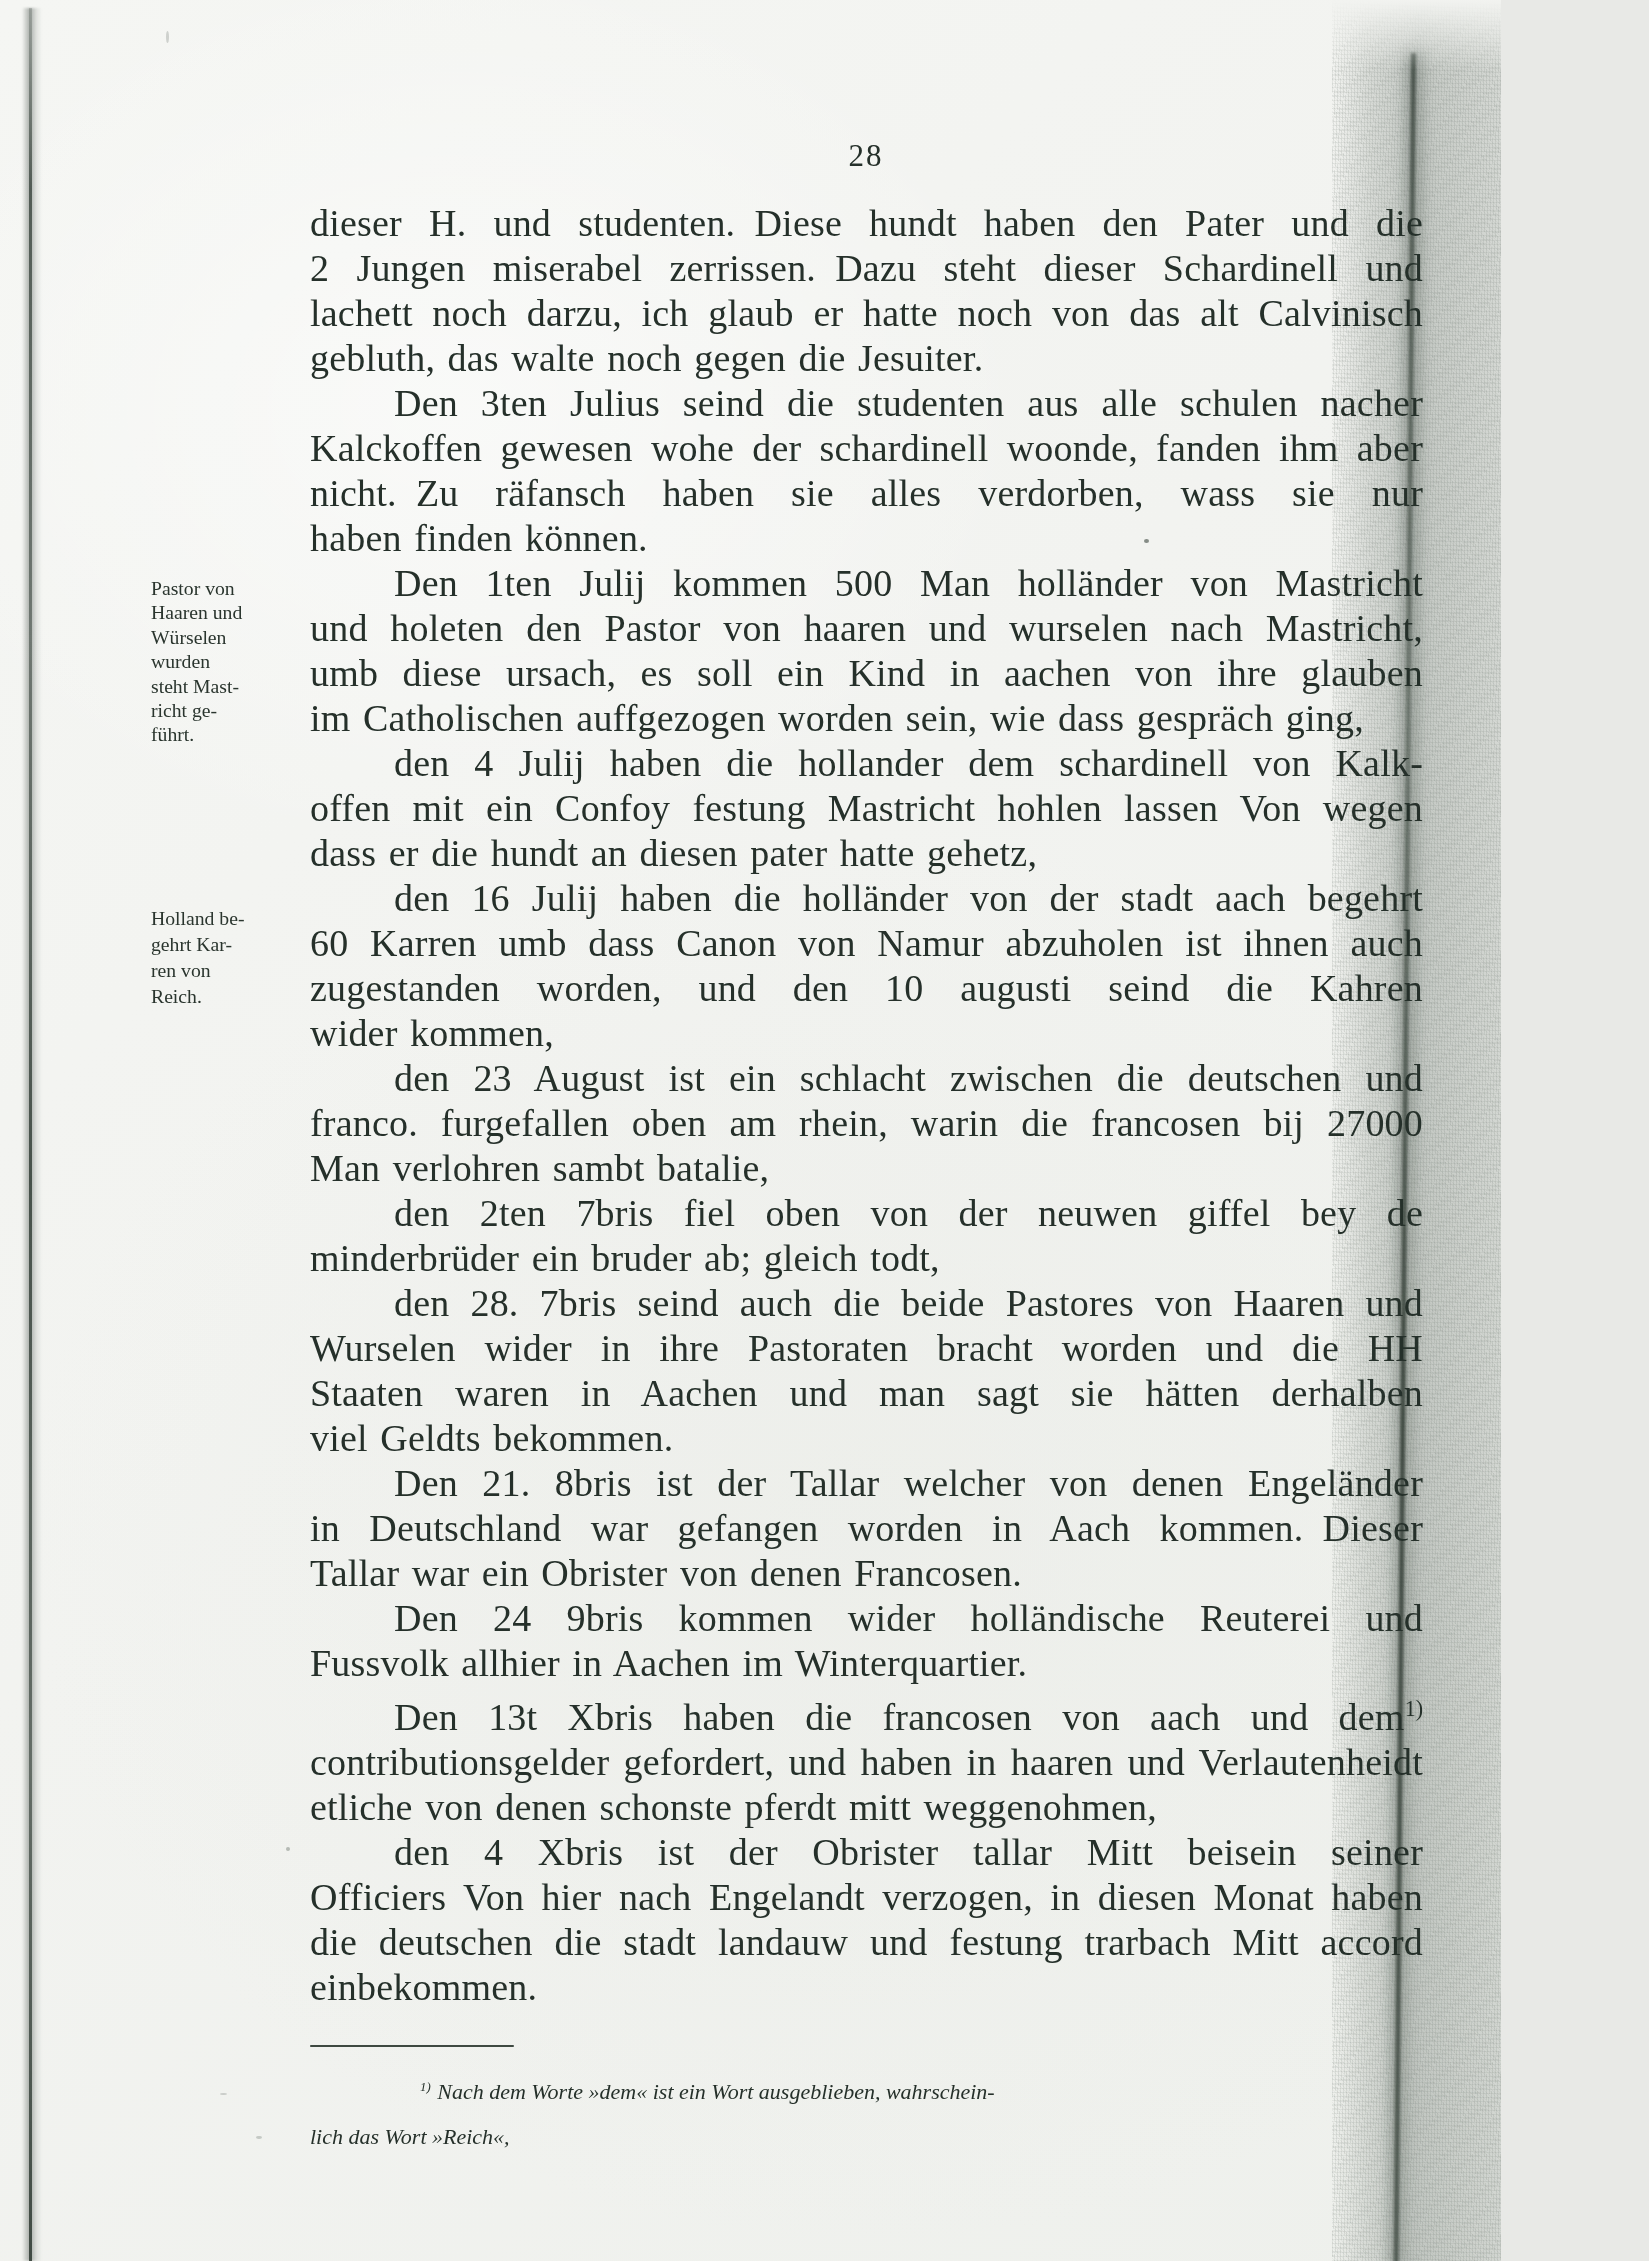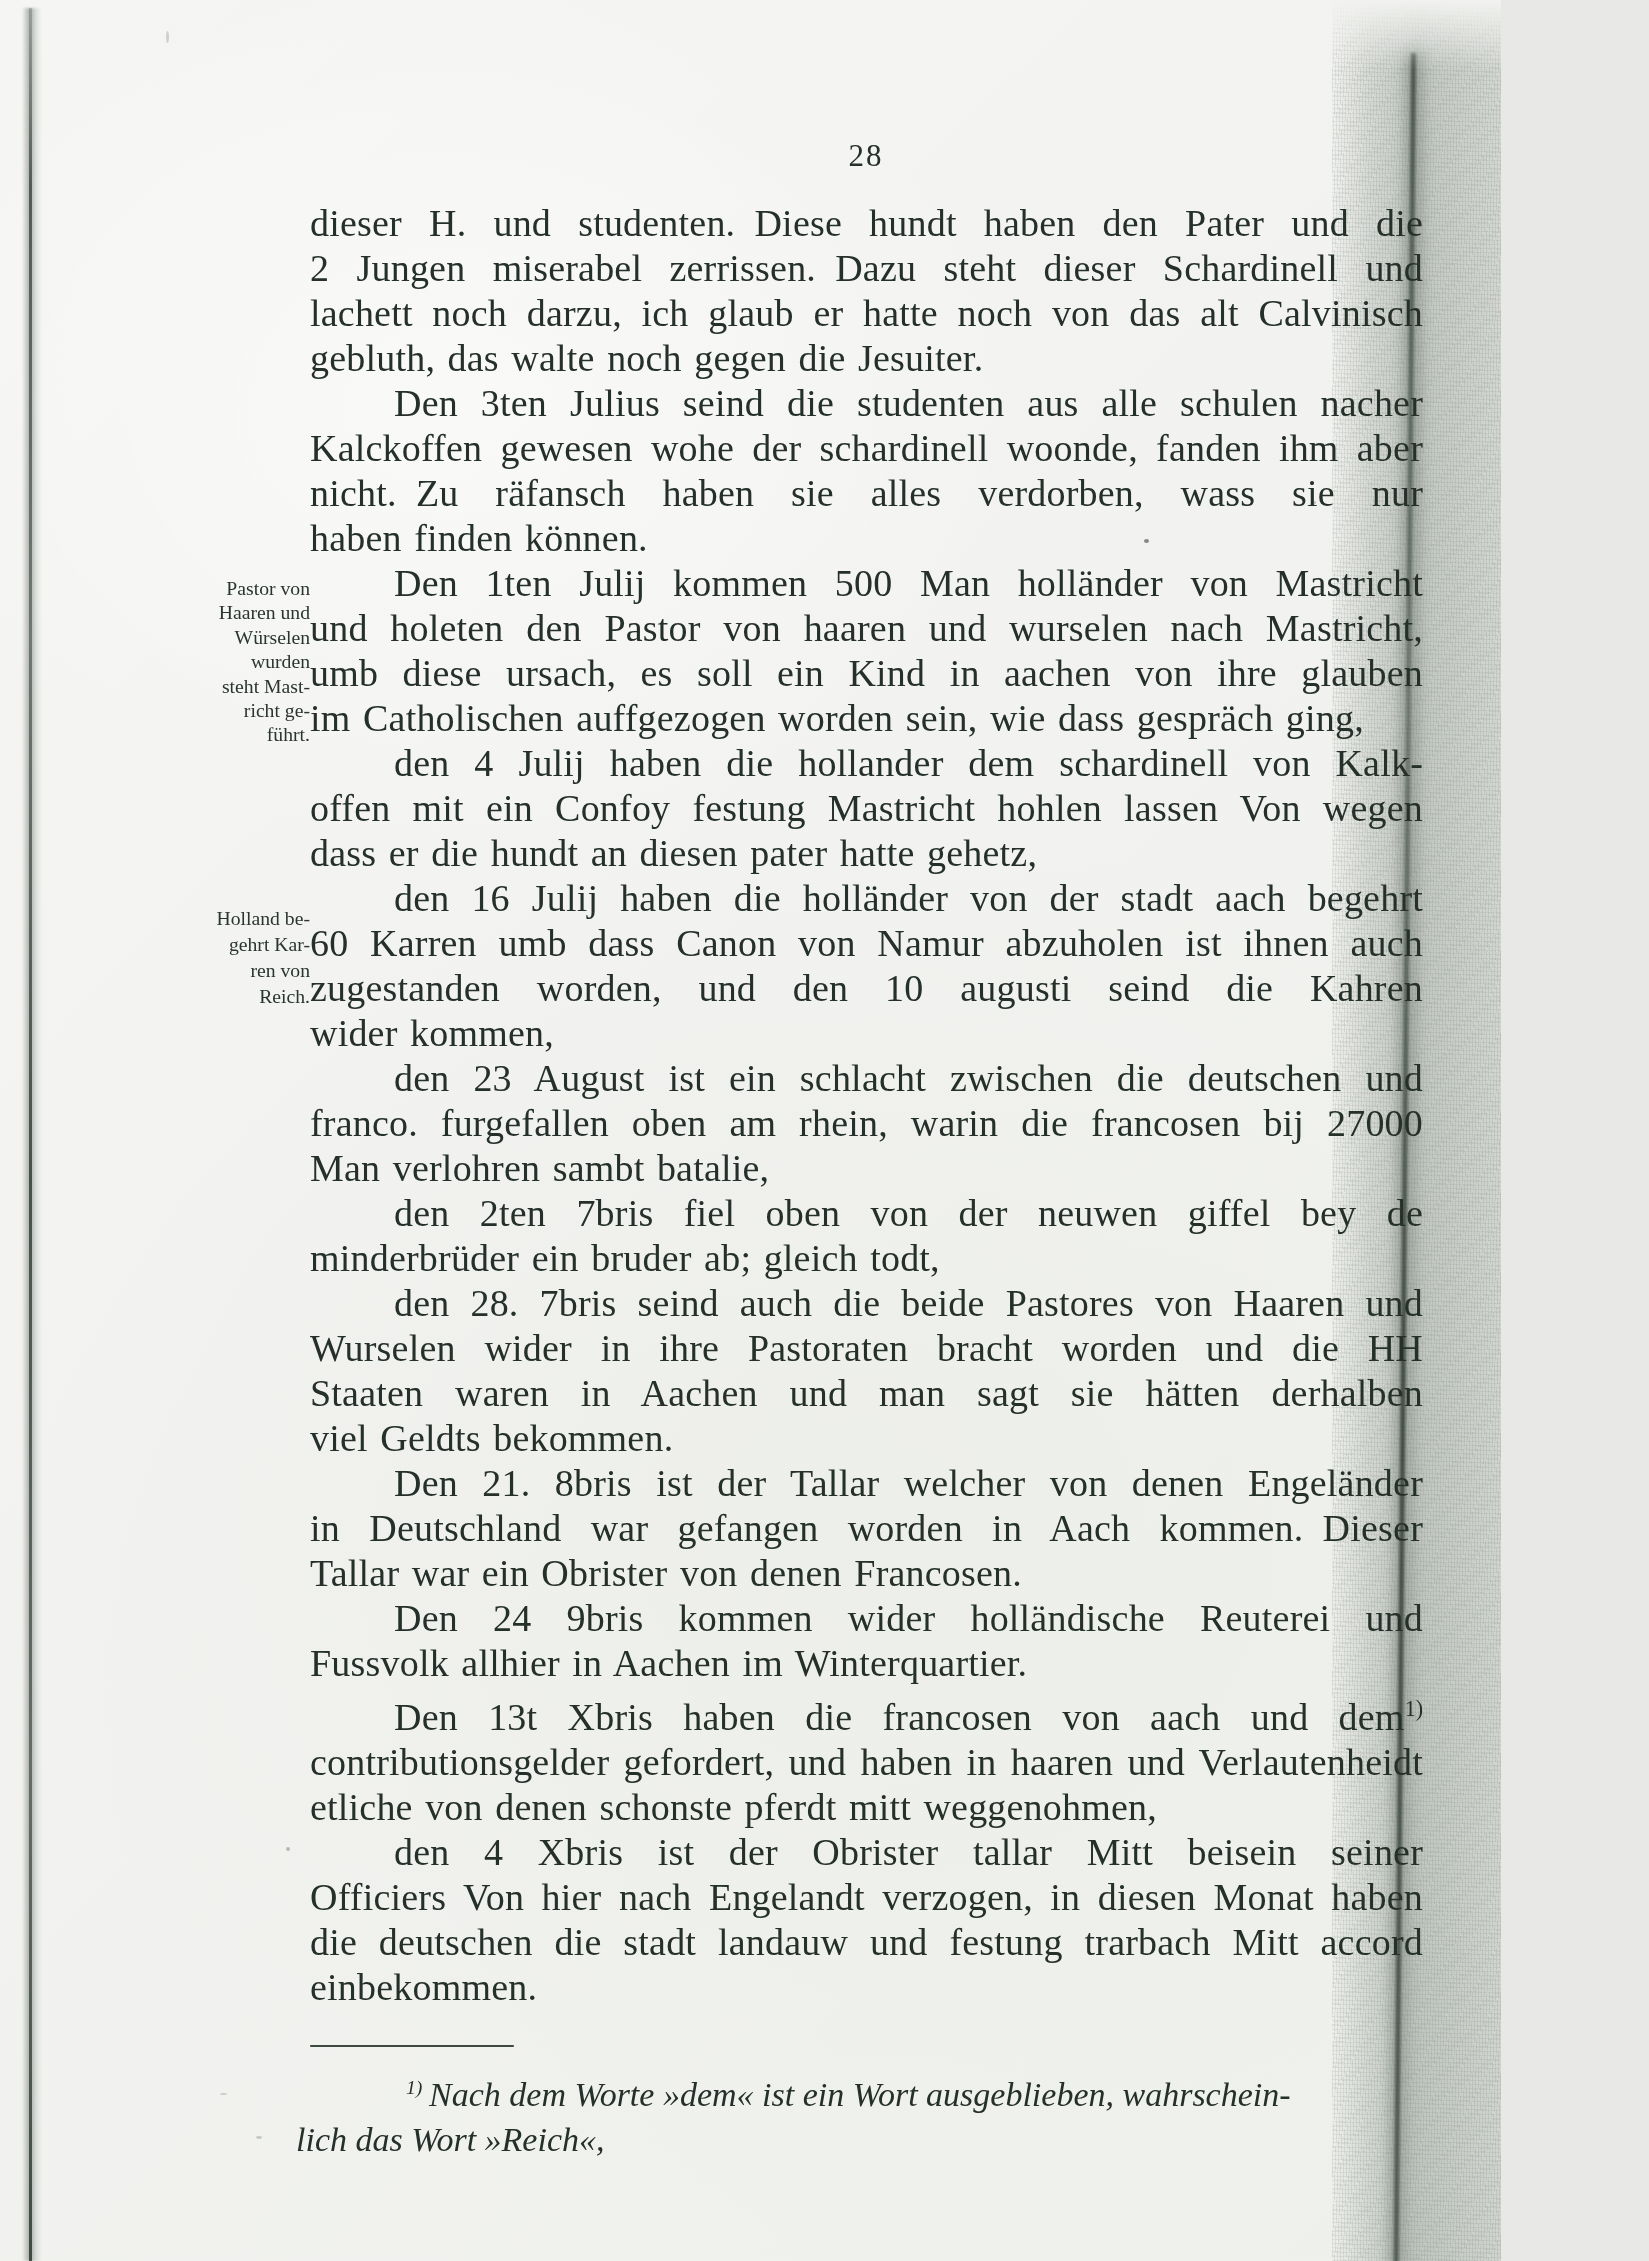--- a/index.html
+++ b/index.html
@@ -66,31 +66,31 @@
     font-size: 38px; line-height: 45px;
     letter-spacing: 0.2px; word-spacing: 2.8px;
     text-align: justify;
   }
   .bl { text-align-last: justify; min-height: 45px; }
   .bl.end { text-align-last: left; }
   .bl.ind { text-indent: 84px; }
   sup.ref { font-size: 58%; vertical-align: super; letter-spacing: 0; }
 
   
-  .note { position: absolute; left: 151px; width: 159px; text-align: right;
+  .note { position: absolute; left: 151px; width: 159px; text-align: left;
     font-size: 19.7px; color: #2a352e; }
   .note.note1 { top: 576px; line-height: 24.4px; }
   .note.note2 { top: 905px; line-height: 26px; }
   .note div { white-space: nowrap; }
 
   
   .fn-rule { position: absolute; left: 310px; top: 2045px; width: 204px; height: 2.3px;
     background: #3e4941; border-radius: 0.9px; }
-  .fn { position: absolute; left: 296px; top: 2065px; width: 1116px;
-    font-style: italic; font-size: 34px; line-height: 45px; }
+  .fn { position: absolute; left: 310px; top: 2065px; width: 1116px;
+    font-style: italic; font-size: 22px; line-height: 45px; }
   .fn .fn-first { text-indent: 110px; }
   .fn sup.ref { margin-right: 6.6px; }
 
   
   .speck { position: absolute; background: rgba(60,72,64,0.6); border-radius: 50%; }
   .s1 { left: 1144px; top: 539px; width: 4.7px; height: 3.8px; }
   .s2 { left: 1313px; top: 501px; width: 3.3px;  height: 3.3px;  opacity: .5; }
   .s3 { left: 286px;  top: 1847px; width: 4.2px;  height: 4.2px;  opacity: .55; }
   .s4 { left: 256px;  top: 2136px; width: 5.6px; height: 2.8px;  opacity: .4; }
   .s5 { left: 166px;  top: 31px;   width: 2.8px;  height: 12.2px; opacity: .35; }

